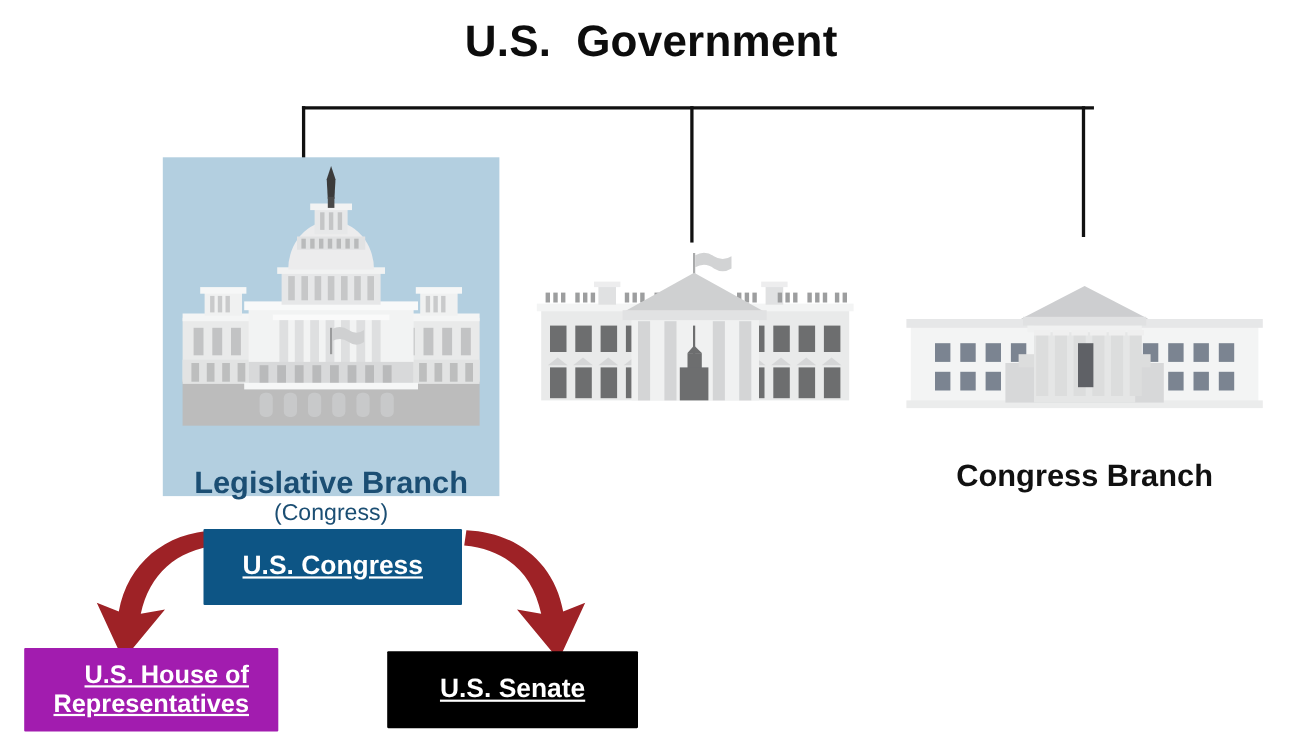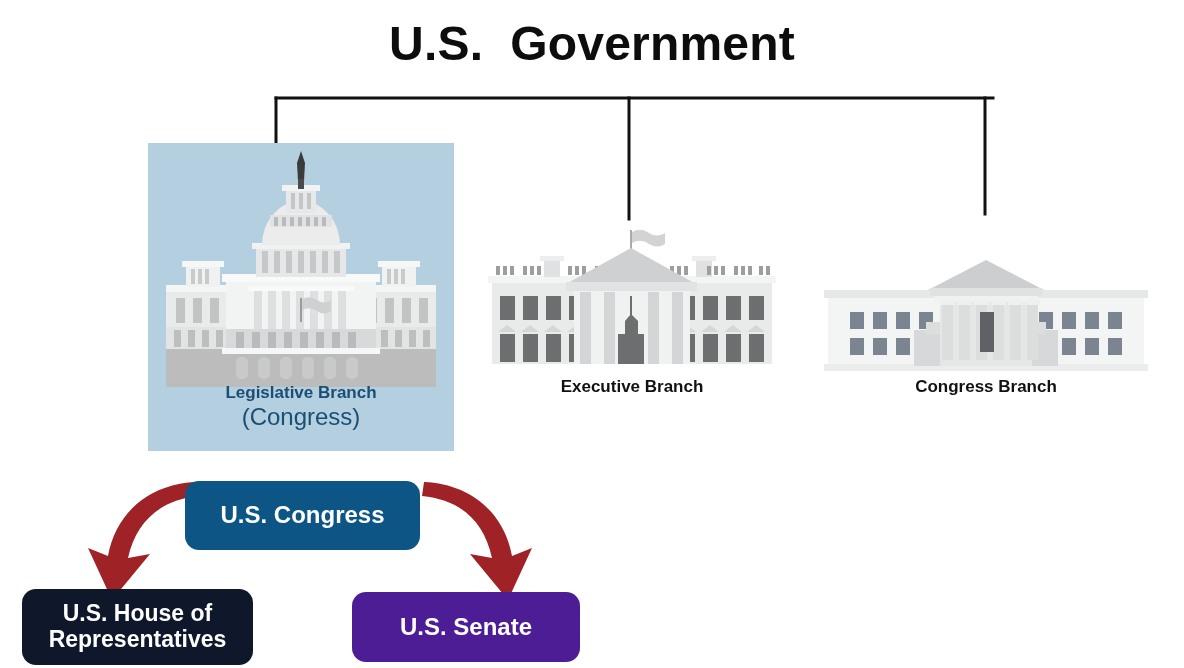--- a/index.html
+++ b/index.html
@@ -8,64 +8,65 @@
     font-family:"Liberation Sans", sans-serif;
     overflow:hidden;position:relative;
   }
   #stage{position:absolute;left:0;top:0;width:1184px;height:668px;}
 
   .abs{position:absolute;}
 
   
   #title{
     left:0;top:16px;width:1184px;text-align:center;
-    font-size:48px;font-weight:bold;color:#0d0d0d;letter-spacing:.2px;
+    font-size:40px;font-weight:bold;color:#0d0d0d;letter-spacing:.2px;
     white-space:pre;
   }
 
   
   #connector{left:0;top:0;width:1184px;height:260px;pointer-events:none;}
 
   
   #legislative-panel{
     left:148px;top:143px;width:306px;height:308px;
     background:#b3cfe0;
   }
 
   
   .branch{position:absolute;}
   .branch .art{position:absolute;left:0;top:0;}
   .branch .caption{
     position:absolute;left:0;width:100%;text-align:center;
     line-height:1.18;
   }
-  .caption .l1{display:block;font-weight:bold;font-size:17px;}
-  .caption .l2{display:block;font-weight:normal;font-size:24px;}
+  .caption .l1{display:block;font-weight:bold;font-size:28px;margin-top:39px;}
+  .caption .l2{display:block;font-weight:normal;font-size:21px;}
 
   .dark  .l1,.dark  .l2{color:#111111;}
   .blue  .l1,.blue  .l2{color:#1b4e73;}
 
   
   .box{
-    position:absolute;border-radius:14px;
+    position:absolute;border-radius:1px;
     display:flex;align-items:center;justify-content:center;
-    text-align:center;color:#ffffff;font-weight:bold;
+    text-align:right;color:#ffffff;font-weight:bold;
     line-height:1.12;
+    text-decoration:underline;
   }
   #congress-box{
     left:185px;top:481px;width:235px;height:69px;
     background:#0d5585;font-size:24px;
   }
   #house-box{
     left:22px;top:589px;width:231px;height:76px;
-    background:#0f172a;font-size:23px;
+    background:#a21caf;font-size:23px;
   }
   #senate-box{
     left:352px;top:592px;width:228px;height:70px;
-    background:#4c1d95;font-size:24px;
+    background:#000000;font-size:24px;
   }
 
   
   #arrows{left:0;top:460px;width:620px;height:208px;pointer-events:none;}
 </style>
 </head>
 <body>
 
 <div id="stage">
 
@@ -298,21 +299,20 @@
           <rect x="190" y="70" width="11" height="72"></rect>
       </g>
 
       <rect x="148" y="74" width="2" height="26" fill="#6d6e6f"></rect>
       <rect x="143" y="99" width="13" height="20" fill="#6d6e6f"></rect>
       <path d="M143 99 l6 -7 l7 7 Z" fill="#6d6e6f"></path>
 
       <rect x="136" y="112" width="26" height="30" fill="#6d6e6f"></rect>
     </svg>
     <div class="caption dark" style="top:155px;">
-      <span class="l1">Executive Branch</span>
     </div>
   </div>
 
   <div class="branch" style="left:818px;top:252px;width:336px;height:200px;">
     <svg class="art" width="336" height="122" viewBox="0 0 336 122">
 
       <rect x="10" y="42" width="316" height="72" fill="#f3f4f4"></rect>
       <rect x="6" y="38" width="324" height="8" fill="#e6e7e8"></rect>
       <rect x="6" y="112" width="324" height="7" fill="#ebecec"></rect>
 

